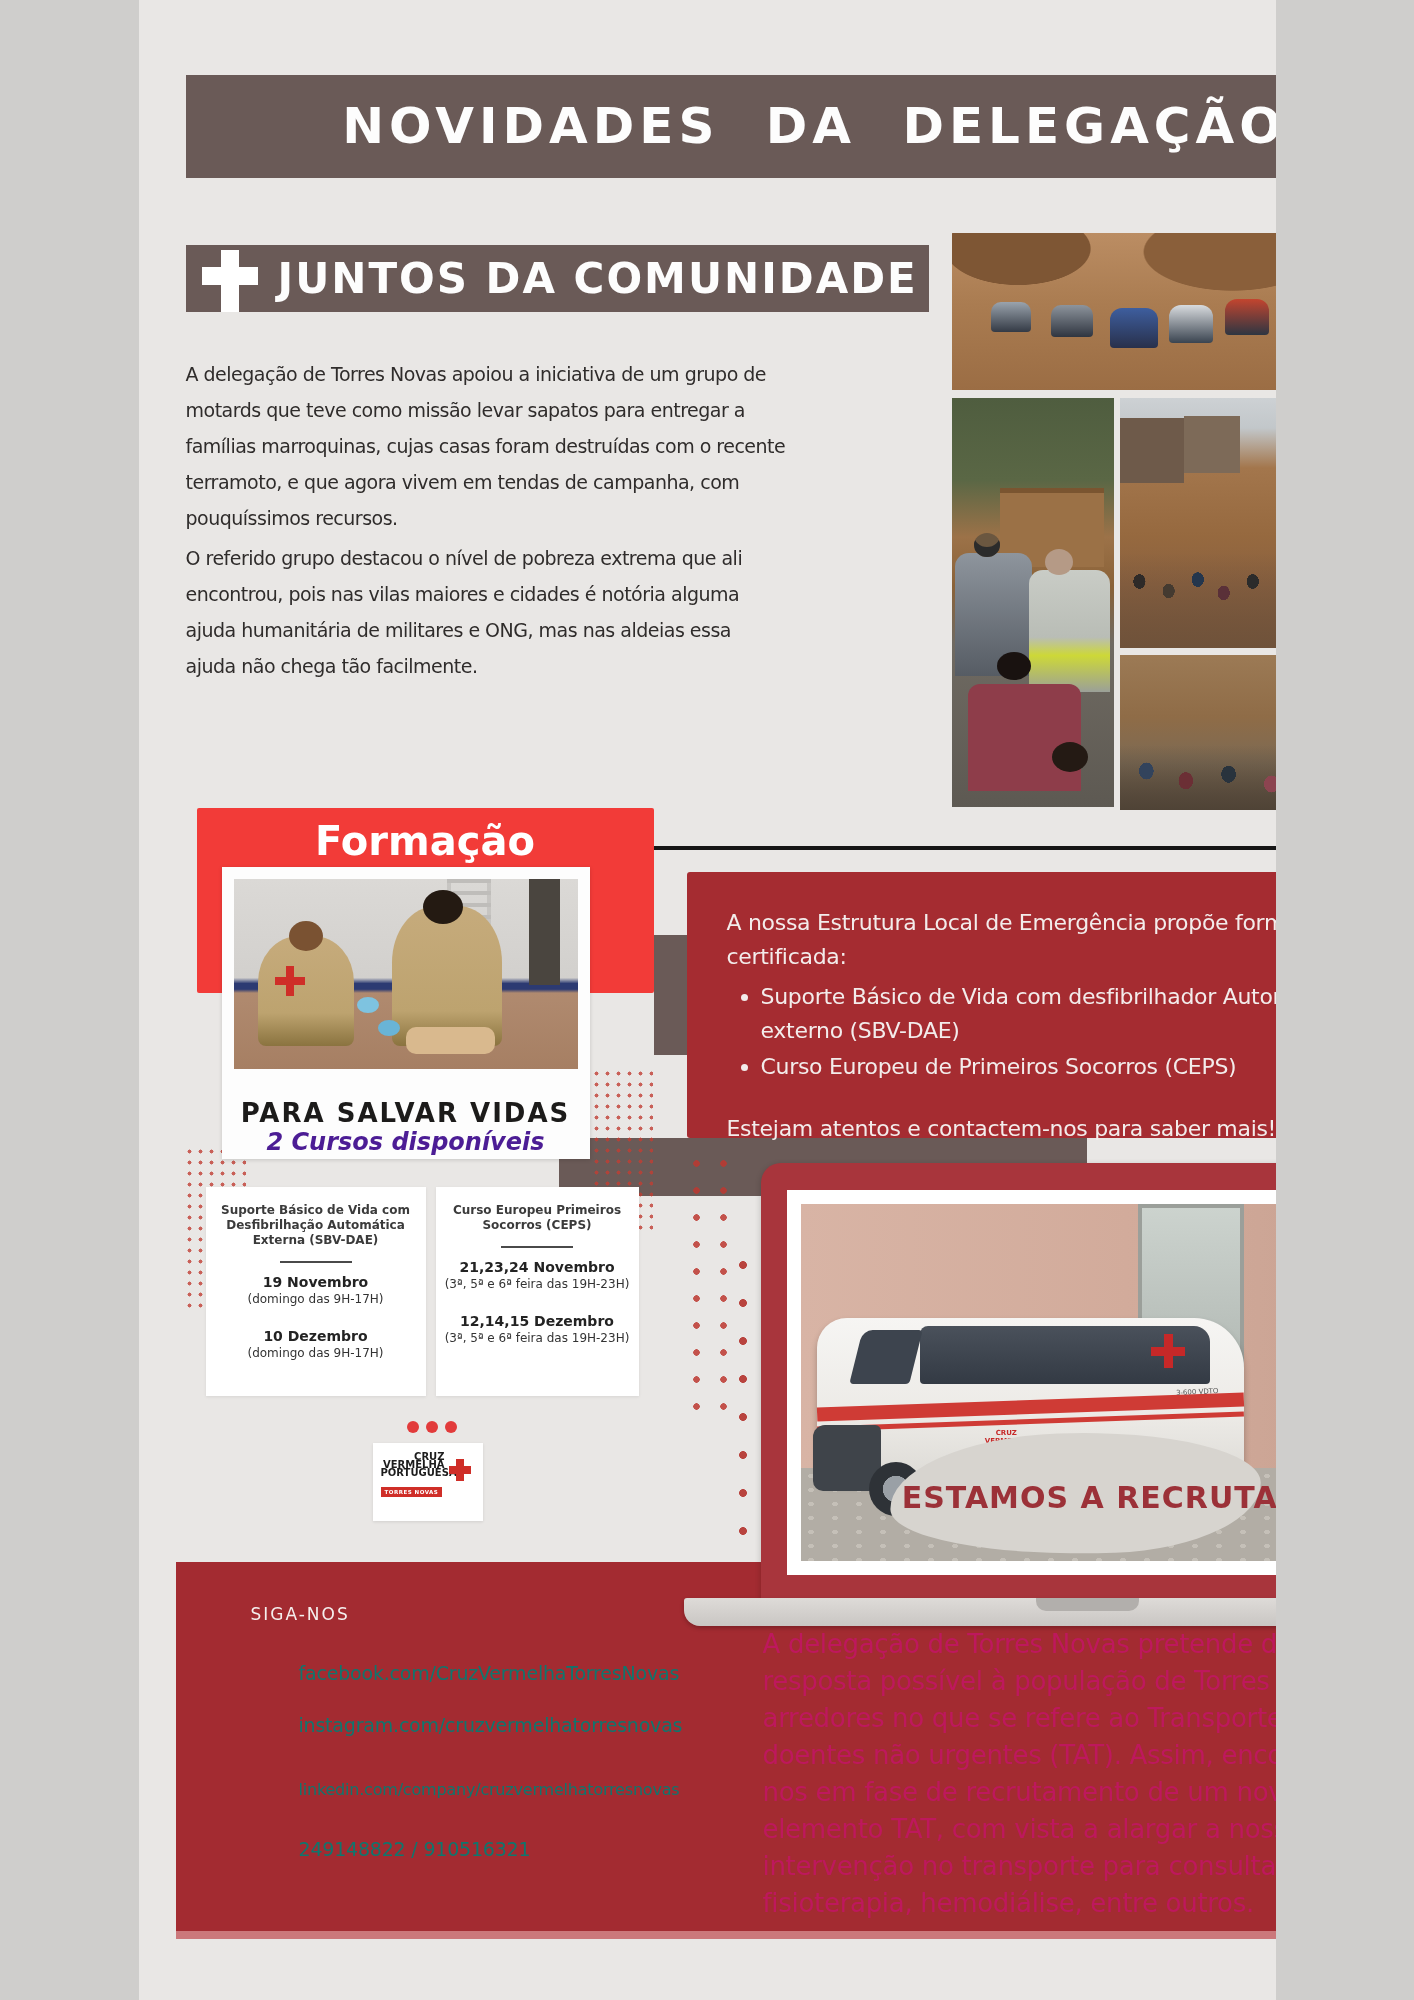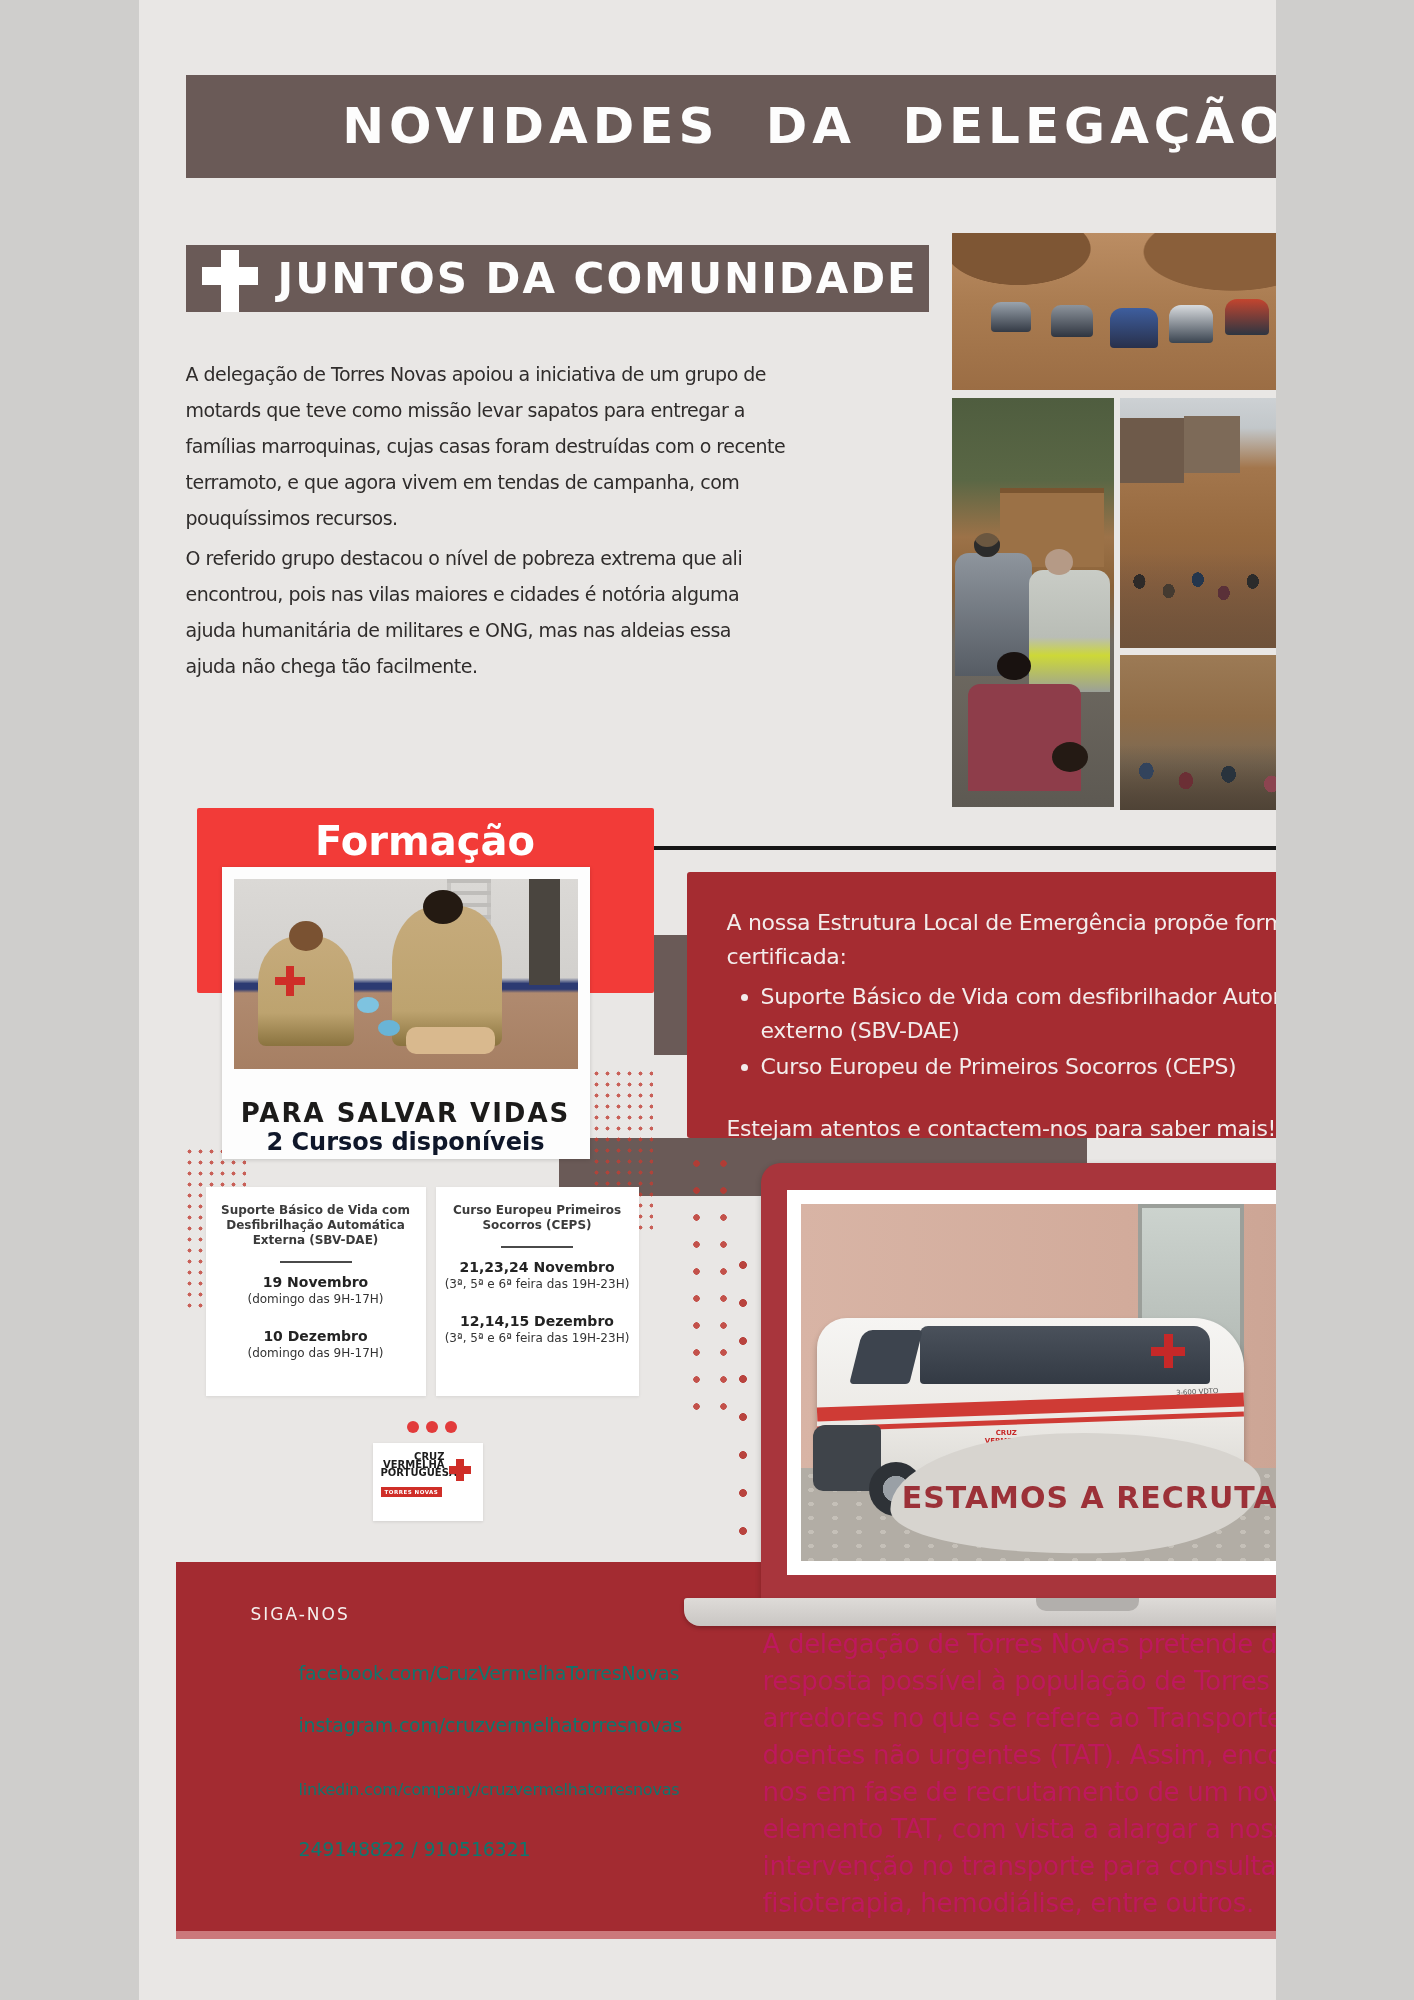--- a/index.html
+++ b/index.html
@@ -14,21 +14,21 @@
   .cross-h{position:absolute;background:#fff;}
   
   .para{color:#2f2c2b;font-size:19px;letter-spacing:-0.5px;line-height:36px;}
   
   .redbox{background:#a52c31;border-radius:3px;color:#f3eceb;font-size:22px;letter-spacing:-0.3px;line-height:34px;}
   .redbox ul{margin:6px 0 0 0;padding-left:34px;}
   .redbox li{margin:0 0 2px 0;}
   
   .form-title{font-weight:bold;color:#fff;font-size:40px;text-align:center;}
   .headline{font-weight:bold;color:#1c1b1a;font-size:26px;letter-spacing:2px;text-align:center;white-space:nowrap;}
-  .subheadline{font-weight:bold;color:#0f172a;font-size:24px;text-align:center;white-space:nowrap;}
+  .subheadline{font-weight:bold;color:#4c1d95;font-size:24px;text-align:center;white-space:nowrap;font-style:italic;}
   .course-card{background:#fff;box-shadow:0 1px 3px rgba(0,0,0,.08);text-align:center;color:#3a3a3a;}
   .course-title{font-weight:bold;font-size:12px;line-height:15px;color:#3b3b3b;}
   .course-div{width:72px;height:2px;background:#4a4a4a;margin:13px auto 11px auto;}
   .course-date{font-weight:bold;font-size:14px;color:#232323;margin-top:10px;}
   .course-time{font-size:12px;color:#333;margin-top:2px;}
   
   .dots-sparse{background-image:radial-gradient(circle,rgba(179,49,44,.9) 3.6px,rgba(179,49,44,0) 4.2px);background-size:38px 38px;}
   .dots-mid{background-image:radial-gradient(circle,rgba(188,56,48,.85) 3px,rgba(188,56,48,0) 3.5px);background-size:27px 27px;}
   .dots-dense{background-image:radial-gradient(circle,rgba(192,62,52,.8) 1.8px,rgba(192,62,52,0) 2.2px);background-size:11px 11px;}
   

